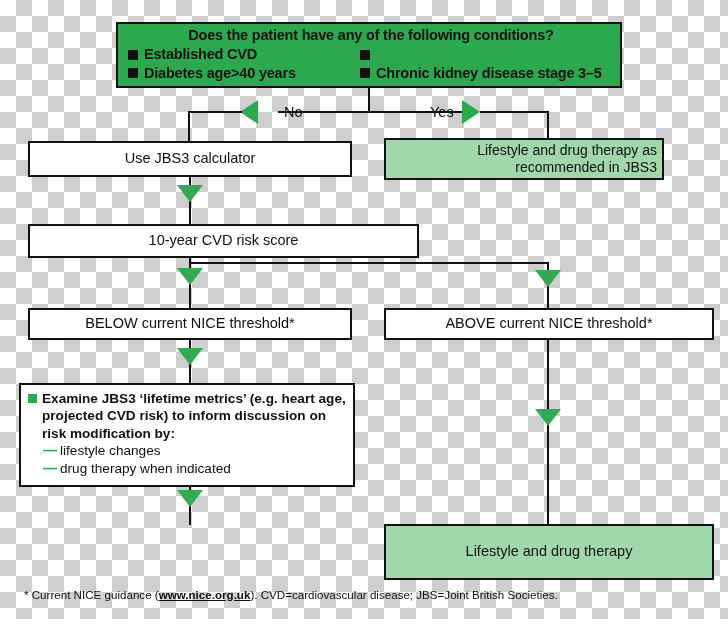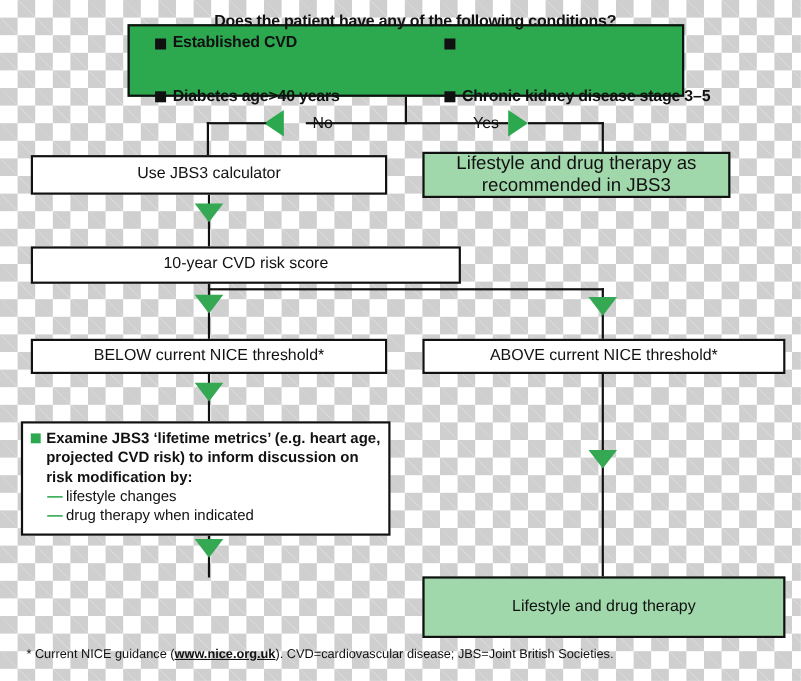--- a/index.html
+++ b/index.html
@@ -52,39 +52,38 @@
   }
 
   
   #question-box {
     left: 116px;
     top: 22px;
     width: 506px;
     height: 66px;
     flex-direction: column;
     justify-content: center;
-    padding: 3px 6px 4px 23px;
+    padding: 3px 6px 4px 10px;
     font-weight: bold;
     font-size: 14.5px;
   }
   #question-title {
     display: block;
     width: 100%;
     text-align: center;
     margin-bottom: 2px;
     letter-spacing: -0.2px;
   }
   #condition-grid {
     display: grid;
     grid-template-columns: 232px 1fr;
     grid-auto-rows: auto;
     width: 100%;
     row-gap: 1px;
     column-gap: 0px;
-    gap: 31px;
   }
   .condition-item {
     display: flex;
     align-items: center;
     text-align: left;
     font-size: 14.5px;
     font-weight: bold;
     white-space: nowrap;
     letter-spacing: -0.2px;
   }
@@ -102,22 +101,23 @@
     top: 141px;
     width: 324px;
     height: 36px;
     font-size: 14.5px;
   }
   #lifestyle-jbs3-box {
     left: 384px;
     top: 138px;
     width: 280px;
     height: 42px;
-    font-size: 17px;
+    font-size: 14px;
     padding: 0 5px;
+    text-align: right;
   }
 
   
   #risk-score-box {
     left: 28px;
     top: 224px;
     width: 391px;
     height: 34px;
     font-size: 14.5px;
   }

